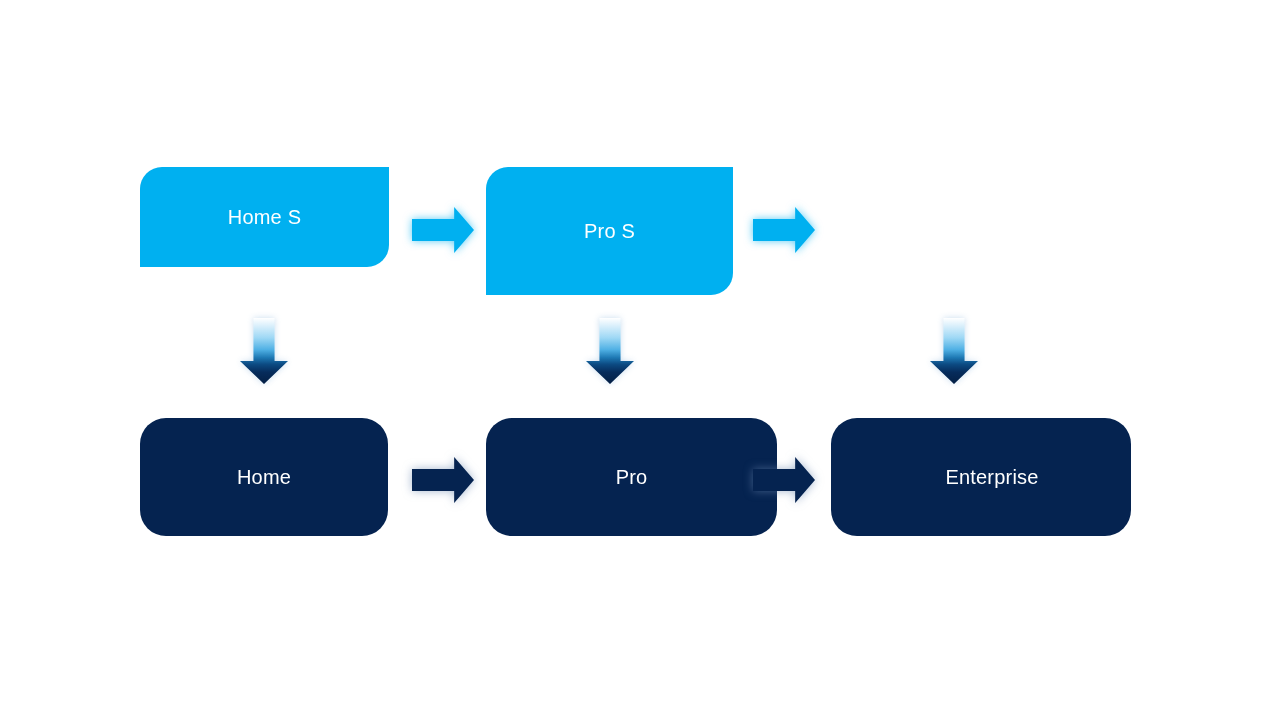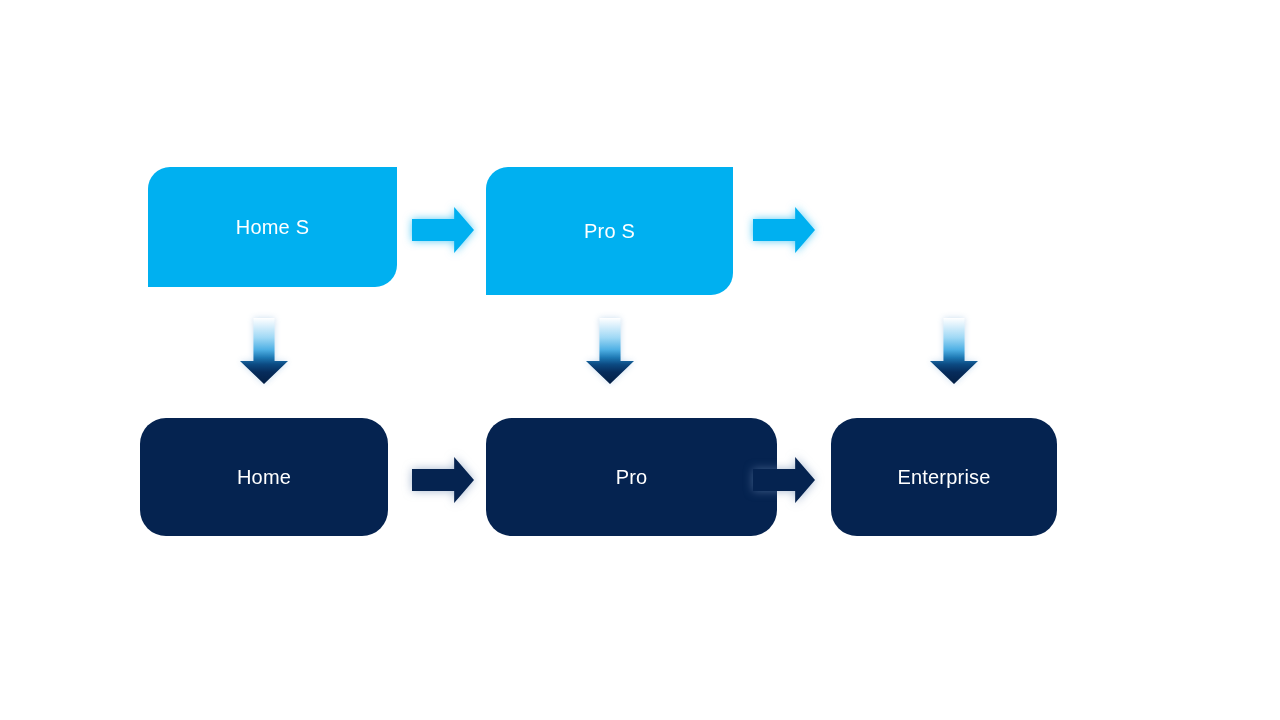--- a/index.html
+++ b/index.html
@@ -65,21 +65,21 @@
       #0c4b83 70%,
       #062c5c 82%,
       #041f44 100%);
   }
 </style>
 </head>
 <body>
 
 <div class="canvas">
 
-  <div class="box box-top" style="left:148px;top:167px;width:249px;height:120px;">
+  <div class="box box-top" style="left:140px;top:167px;width:249px;height:100px;">
     <span>Home S</span>
   </div>
   <div class="box box-top" style="left:486px;top:167px;width:247px;height:128px;">
     <span>Pro S</span>
   </div>
 
   <div class="arrow-r-wrap glow-blue" style="left:412px;top:207px;">
     <div class="arrow-r blue"></div>
   </div>
   <div class="arrow-r-wrap glow-blue" style="left:753px;top:207px;">
@@ -95,21 +95,21 @@
   <div class="arrow-d-wrap" style="left:930px;top:318px;">
     <div class="arrow-d"></div>
   </div>
 
   <div class="box box-bottom" style="left:140px;top:418px;width:248px;height:118px;">
     <span>Home</span>
   </div>
   <div class="box box-bottom" style="left:486px;top:418px;width:291px;height:118px;">
     <span>Pro</span>
   </div>
-  <div class="box box-bottom" style="left:831px;top:418px;width:226px;height:118px;">
+  <div class="box box-bottom" style="left:831px;top:418px;width:278px;height:118px;padding-left:22px;">
     <span>Enterprise</span>
   </div>
 
   <div class="arrow-r-wrap glow-slate" style="left:412px;top:457px;">
     <div class="arrow-r navy"></div>
   </div>
   <div class="arrow-r-wrap glow-slate" style="left:753px;top:457px;">
     <div class="arrow-r navy"></div>
   </div>
 

